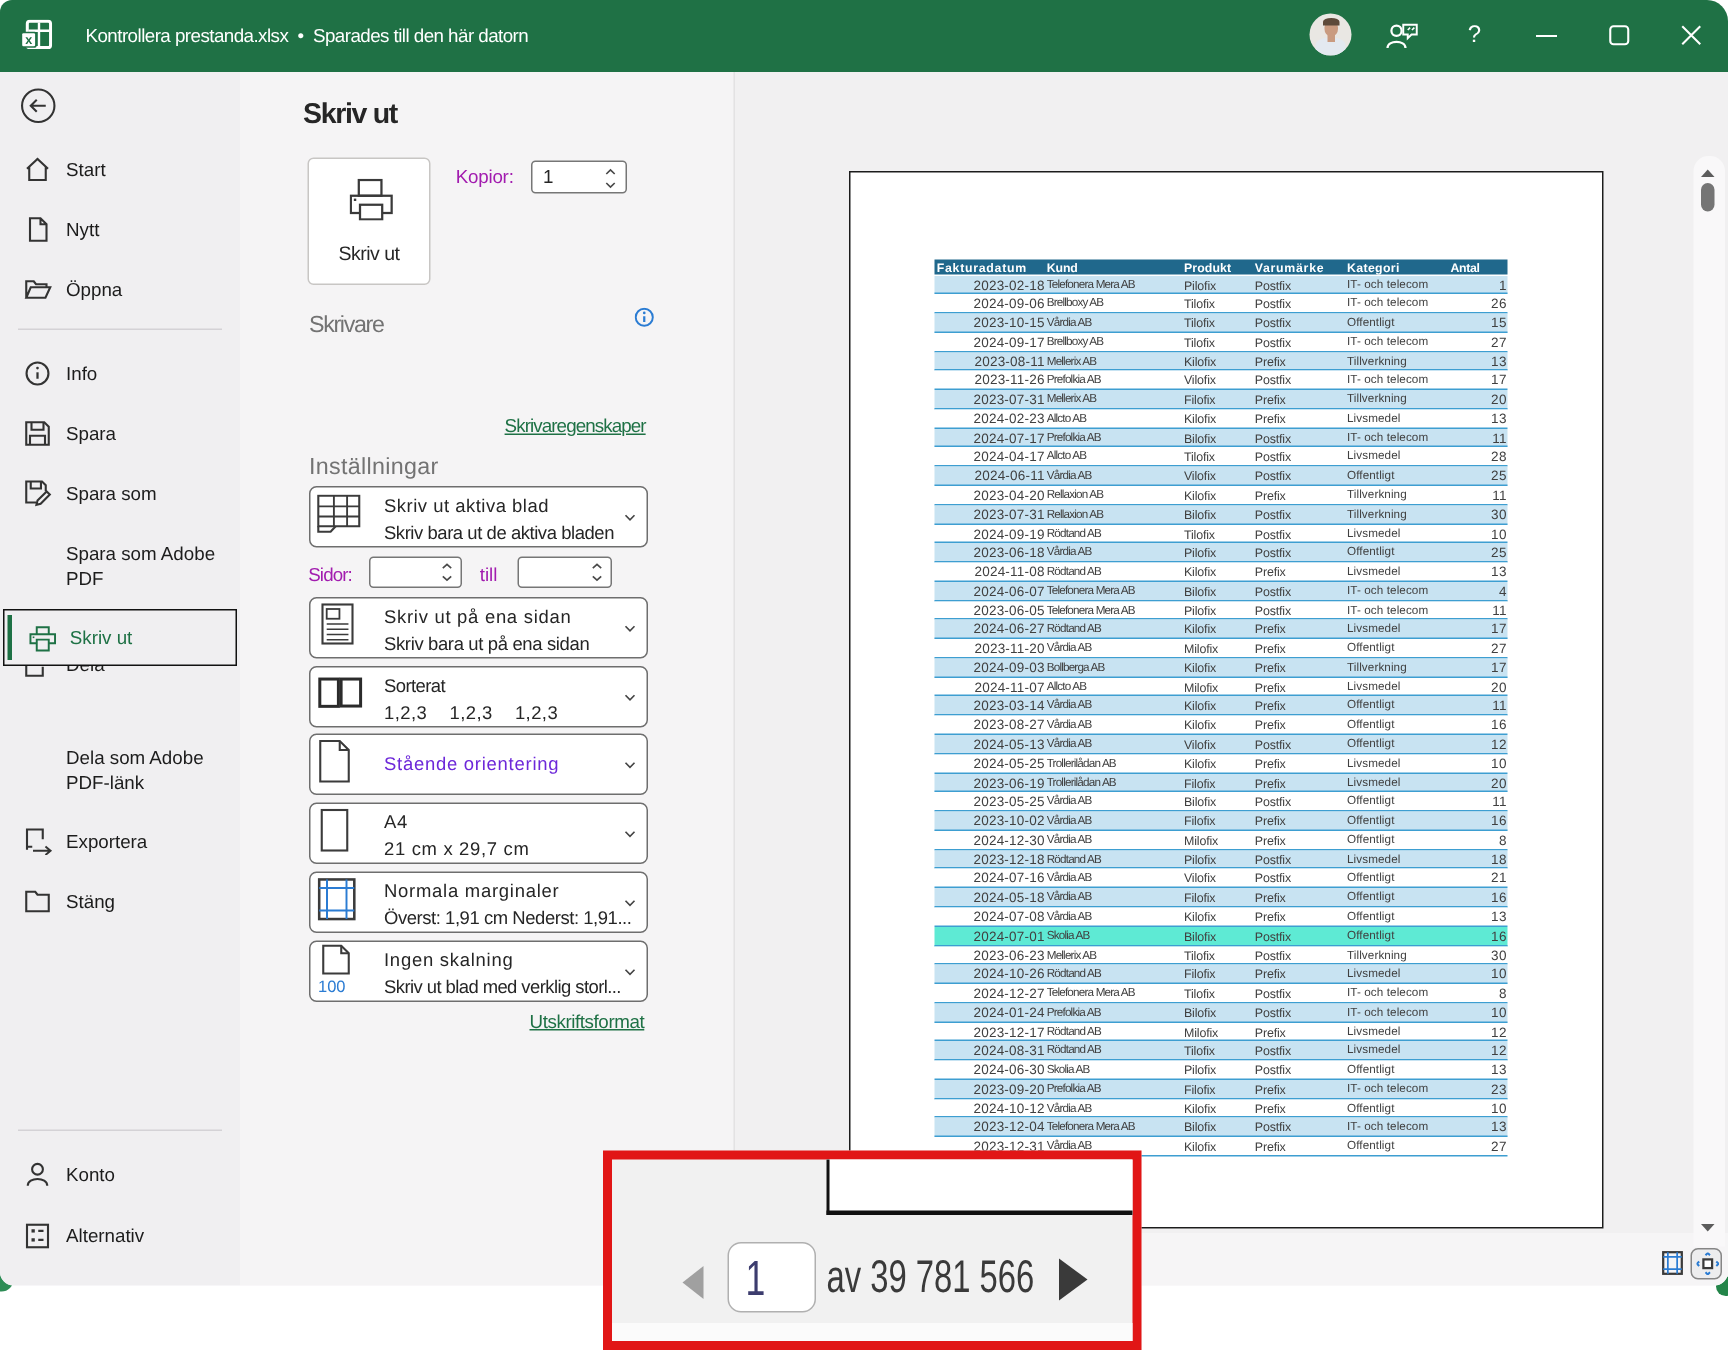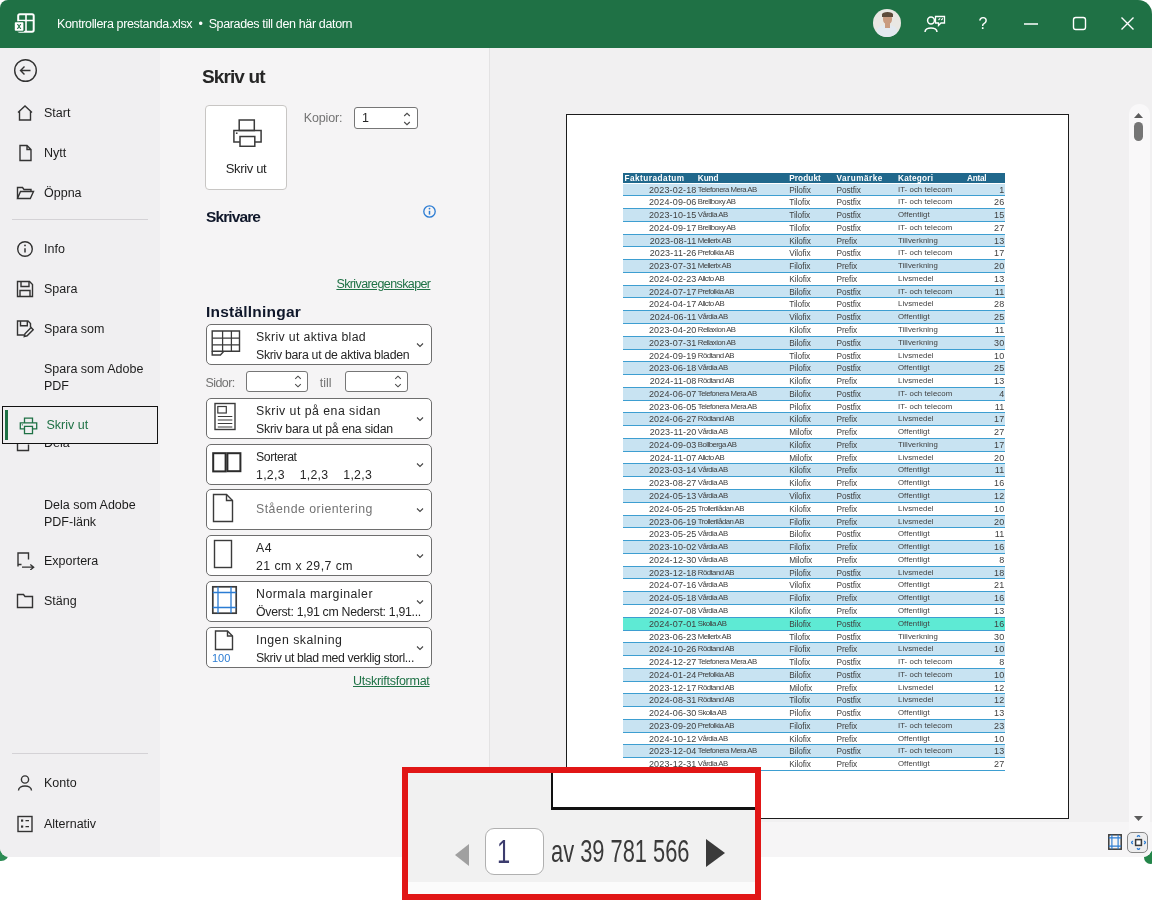--- a/index.html
+++ b/index.html
@@ -11,32 +11,32 @@
 #titlebar{left:0;top:0;width:1152px;height:48px;background:#1f7145}
 #title{left:57px;top:0;height:48px;line-height:48px;color:#fff;font-size:12.5px;letter-spacing:-0.36px}
 #sidebar{left:0;top:48px;width:160px;height:809px;background:#f0eff1}
 .navitem{left:0;width:160px;height:40px;color:#1c1c1c;font-size:12.5px}
 .navitem .lbl{position:absolute;left:44px;top:50%;transform:translateY(-50%);white-space:nowrap}
 .navitem svg{position:absolute;left:16px;top:50%;transform:translateY(-50%)}
 .navsub{left:44px;width:108px;color:#1c1c1c;font-size:12.5px;line-height:17.6px}
 .sdiv{left:12px;width:136px;height:1px;background:#d4d2d6}
 #content{left:160px;top:48px;width:329px;height:809px;background:#f5f4f5}
 h1{position:absolute;left:42px;top:18px;font-size:19px;font-weight:600;color:#262626;letter-spacing:-0.89px}
-.h2{position:absolute;font-size:15.5px;font-weight:700;color:#0f172a}
+.h2{position:absolute;font-size:15.5px;font-weight:400;color:#737373}
 #printbtn{left:45px;top:57px;width:82px;height:85px;background:#fff;border:1px solid #c8c6c4;border-radius:4px}
 #printbtn .lbl{position:absolute;width:100%;top:55px;font-size:13px;color:#262626;left:0;text-align:center;letter-spacing:-0.33px}
 .field{background:#fff;border:1px solid #767676;border-radius:3px}
 .ddrop{position:absolute;left:46px;width:226px;height:41px;background:#fff;border:1px solid #6e6e6e;border-radius:5px}
 .ddrop .i{position:absolute;left:4px;top:50%;transform:translateY(-50%)}
 .ddrop .t1{position:absolute;left:49px;top:4.5px;font-size:12.3px;color:#262626;white-space:nowrap}
 .ddrop .t2{position:absolute;left:49px;top:23px;font-size:12.3px;color:#262626;white-space:nowrap}
-.ddrop .t0{position:absolute;left:49px;top:0;height:39px;line-height:39px;font-size:12.3px;color:#737373;white-space:nowrap}
+.ddrop .t0{position:absolute;left:49px;top:0;height:39px;line-height:39px;font-size:12.3px;color:#6d28d9;white-space:nowrap}
 .chev{position:absolute;right:7px;top:50%;margin-top:-4px;width:8px;height:8px}
 .lnk{position:absolute;font-size:12.5px;color:#1e7145;text-decoration:underline;white-space:nowrap}
-.lab{position:absolute;font-size:12.5px;color:#737373}
+.lab{position:absolute;font-size:12.5px;color:#a21caf}
 .spin{position:absolute;height:21px;background:#fff;border:1px solid #767676;border-radius:3px}
 #preview{left:489px;top:48px;width:663px;height:774px;background:#f1f0f1;border-left:1px solid #e3e2e3}
 #pvbottom{left:489px;top:822px;width:663px;height:35px;background:#f6f5f6}
 #page{left:566px;top:113.5px;width:503px;height:705.5px;background:#fff;border:1.8px solid #1c1c1c}
 .thead{position:absolute;left:622.5px;top:172.6px;width:382px;height:10.9px;background:#20688c}
 .thead span{position:absolute;top:0;height:10.9px;line-height:11.6px;color:#fff;font-weight:bold;font-size:8.2px;white-space:nowrap}
 .trow{position:absolute;left:622.5px;width:382px;height:12.772px;border-bottom:0.9px solid #3d9ed1}
 .trow .c{position:absolute;top:0;height:12.8px;line-height:12.9px;font-size:8.3px;color:#404040;white-space:nowrap}
 .trow .d{left:0;width:74px;text-align:right;font-size:9px;letter-spacing:0.15px}
 .trow .k{left:75.3px;font-size:7.8px;letter-spacing:-0.54px}

